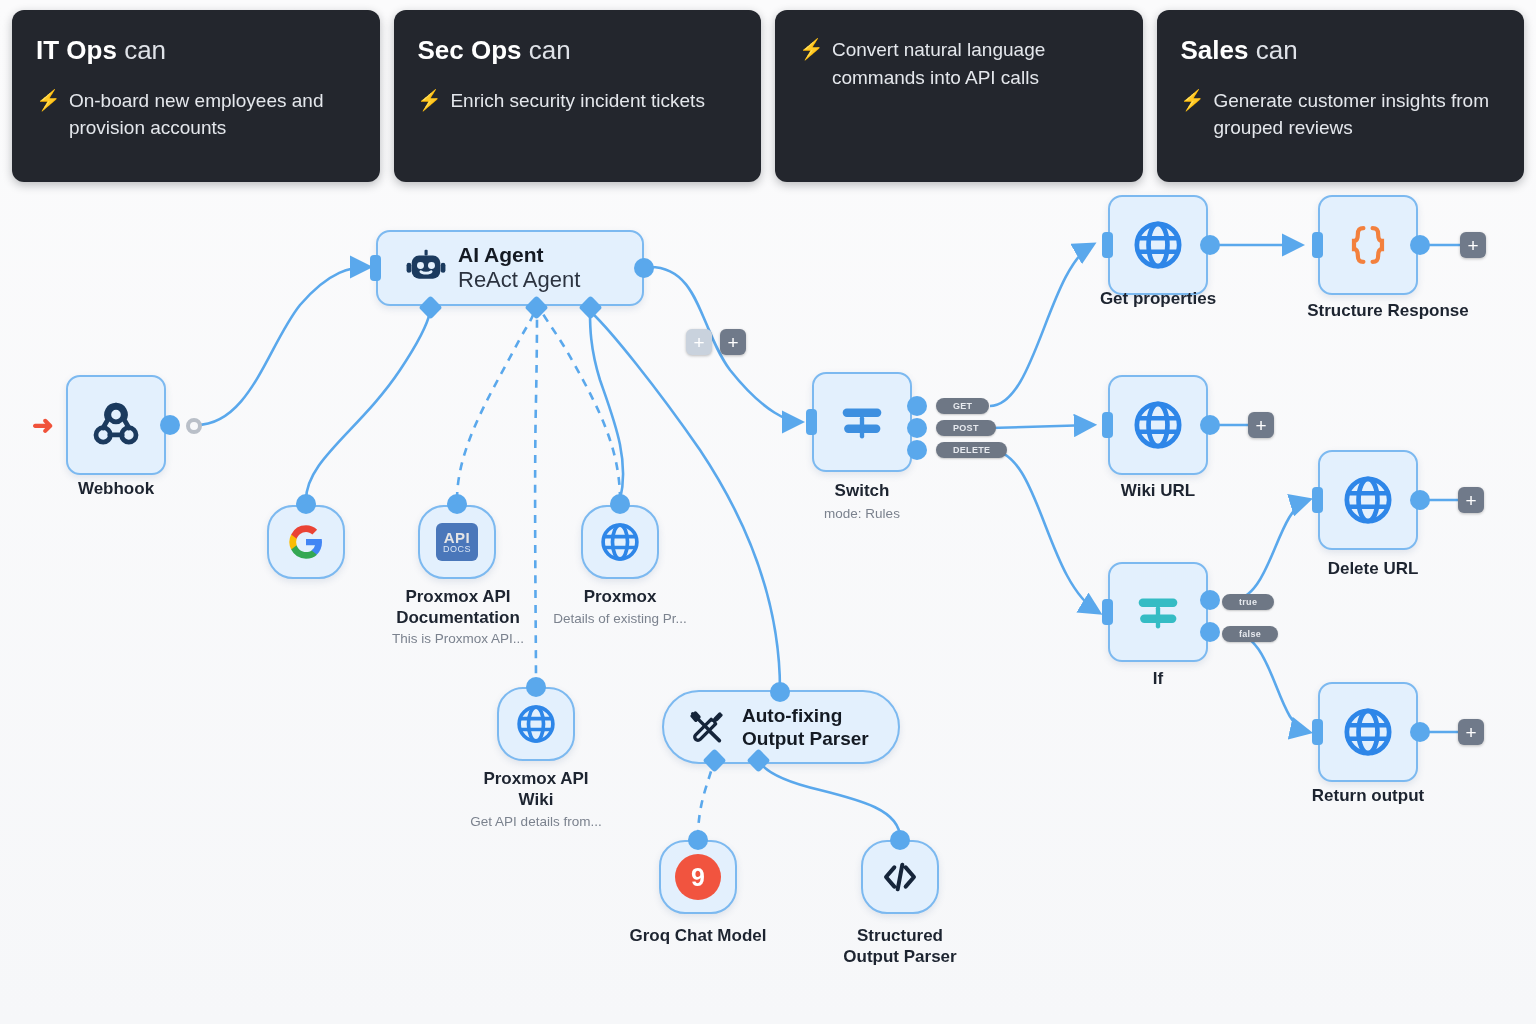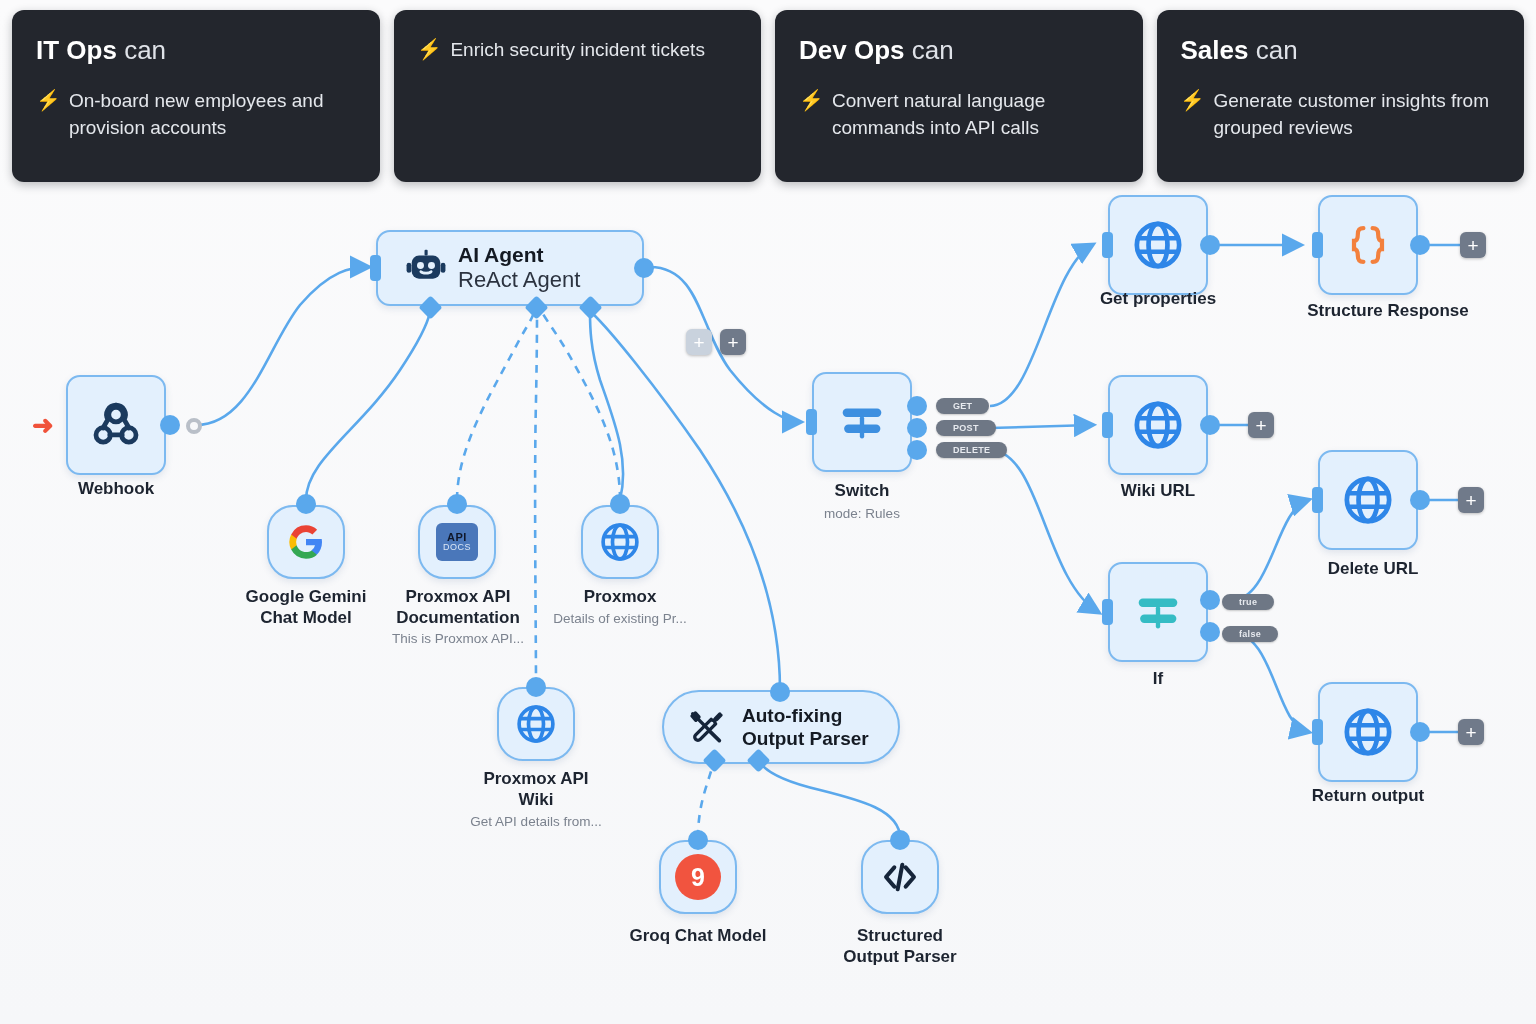--- a/index.html
+++ b/index.html
@@ -167,30 +167,30 @@
       <div class="persona-head">
         <b>IT Ops</b>
         <span>can</span>
       </div>
       <div class="persona-body">
         <span class="bolt">⚡</span>
         <span>On-board new employees and provision accounts</span>
       </div>
     </div>
     <div class="persona-card">
+      <div class="persona-head">
+        <b>Sec Ops</b>
+        <span>can</span>
+      </div>
       <div class="persona-body">
         <span class="bolt">⚡</span>
         <span>Enrich security incident tickets</span>
       </div>
     </div>
     <div class="persona-card">
-      <div class="persona-head">
-        <b>Dev Ops</b>
-        <span>can</span>
-      </div>
       <div class="persona-body">
         <span class="bolt">⚡</span>
         <span>Convert natural language commands into API calls</span>
       </div>
     </div>
     <div class="persona-card">
       <div class="persona-head">
         <b>Sales</b>
         <span>can</span>
       </div>
@@ -288,27 +288,25 @@
     <div class="round">
       <svg width="40" height="40" viewBox="0 0 24 24">
         <path d="M21.6 12.2c0-.7-.06-1.35-.18-2H12v3.8h5.4a4.6 4.6 0 0 1-2 3v2.5h3.2c1.9-1.75 3-4.3 3-7.3z" fill="#4285f4"></path>
         <path d="M12 22c2.7 0 4.97-.9 6.6-2.42l-3.2-2.5c-.9.6-2.05.95-3.4.95-2.6 0-4.8-1.76-5.6-4.12H3.1v2.6A10 10 0 0 0 12 22z" fill="#34a853"></path>
         <path d="M6.4 13.9a6 6 0 0 1 0-3.82V7.5H3.1a10 10 0 0 0 0 9l3.3-2.6z" fill="#fbbc05"></path>
         <path d="M12 5.95c1.47 0 2.78.5 3.82 1.5l2.84-2.84C16.96 2.98 14.7 2 12 2a10 10 0 0 0-8.9 5.5l3.3 2.58C7.2 7.72 9.4 5.95 12 5.95z" fill="#ea4335"></path>
       </svg>
     </div>
   </div>
   <div class="dot" style="left:296px; top:494px;"></div>
-  <div class="caption" style="left:226px; top:586px; width:160px;">Google Gemini
-Chat Model</div>
 
   <div class="node" style="left:418px; top:505px;">
     <div class="round">
       <div style="width:42px;height:38px;background:#4a77ba;border-radius:6px;display:flex;flex-direction:column;align-items:center;justify-content:center;line-height:1;">
-        <span style="color:#0f172a;font-size:11px;font-weight:700;letter-spacing:.5px;">API</span>
+        <span style="color:#e5e5e5;font-size:15px;font-weight:700;letter-spacing:.5px;">API</span>
         <span style="color:#dbe6f5;font-size:9px;font-weight:400;letter-spacing:.5px;">DOCS</span>
       </div>
     </div>
   </div>
   <div class="dot" style="left:447px; top:494px;"></div>
   <div class="caption" style="left:378px; top:586px; width:160px;">Proxmox API
 Documentation</div>
   <div class="subcap" style="left:378px; top:630px; width:160px;">This is Proxmox API...</div>
 
   <div class="node" style="left:581px; top:505px;">

